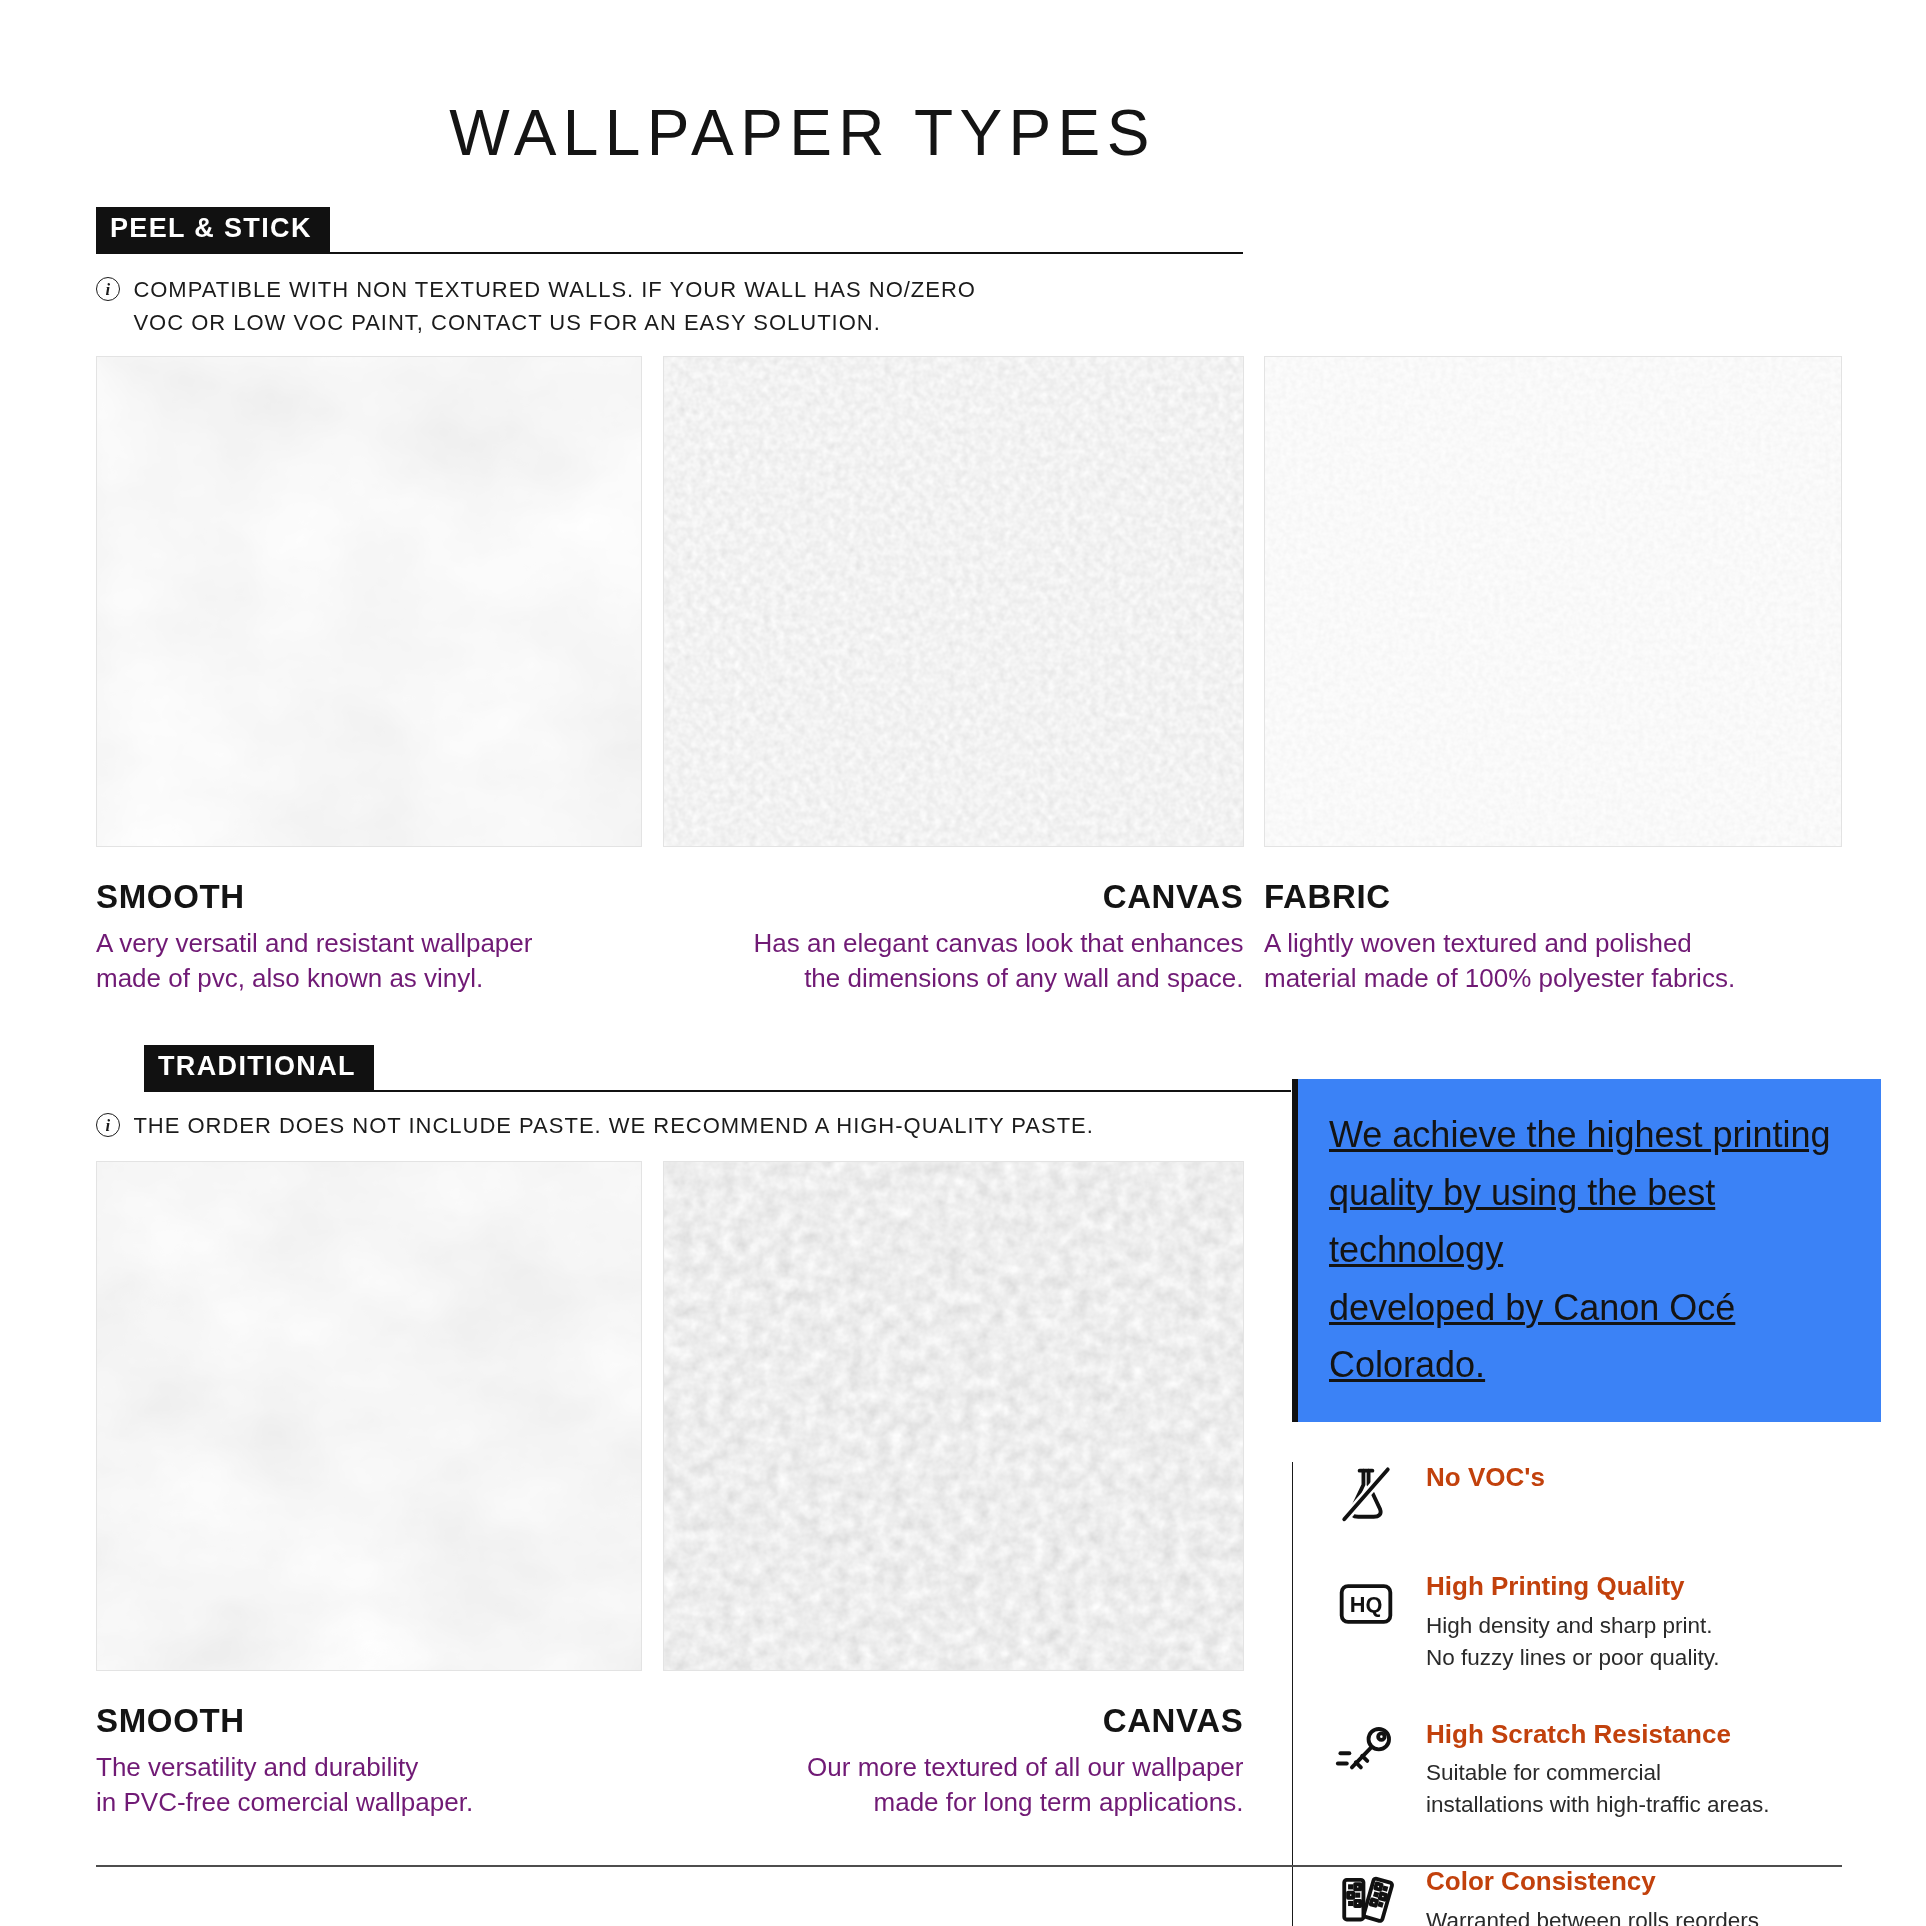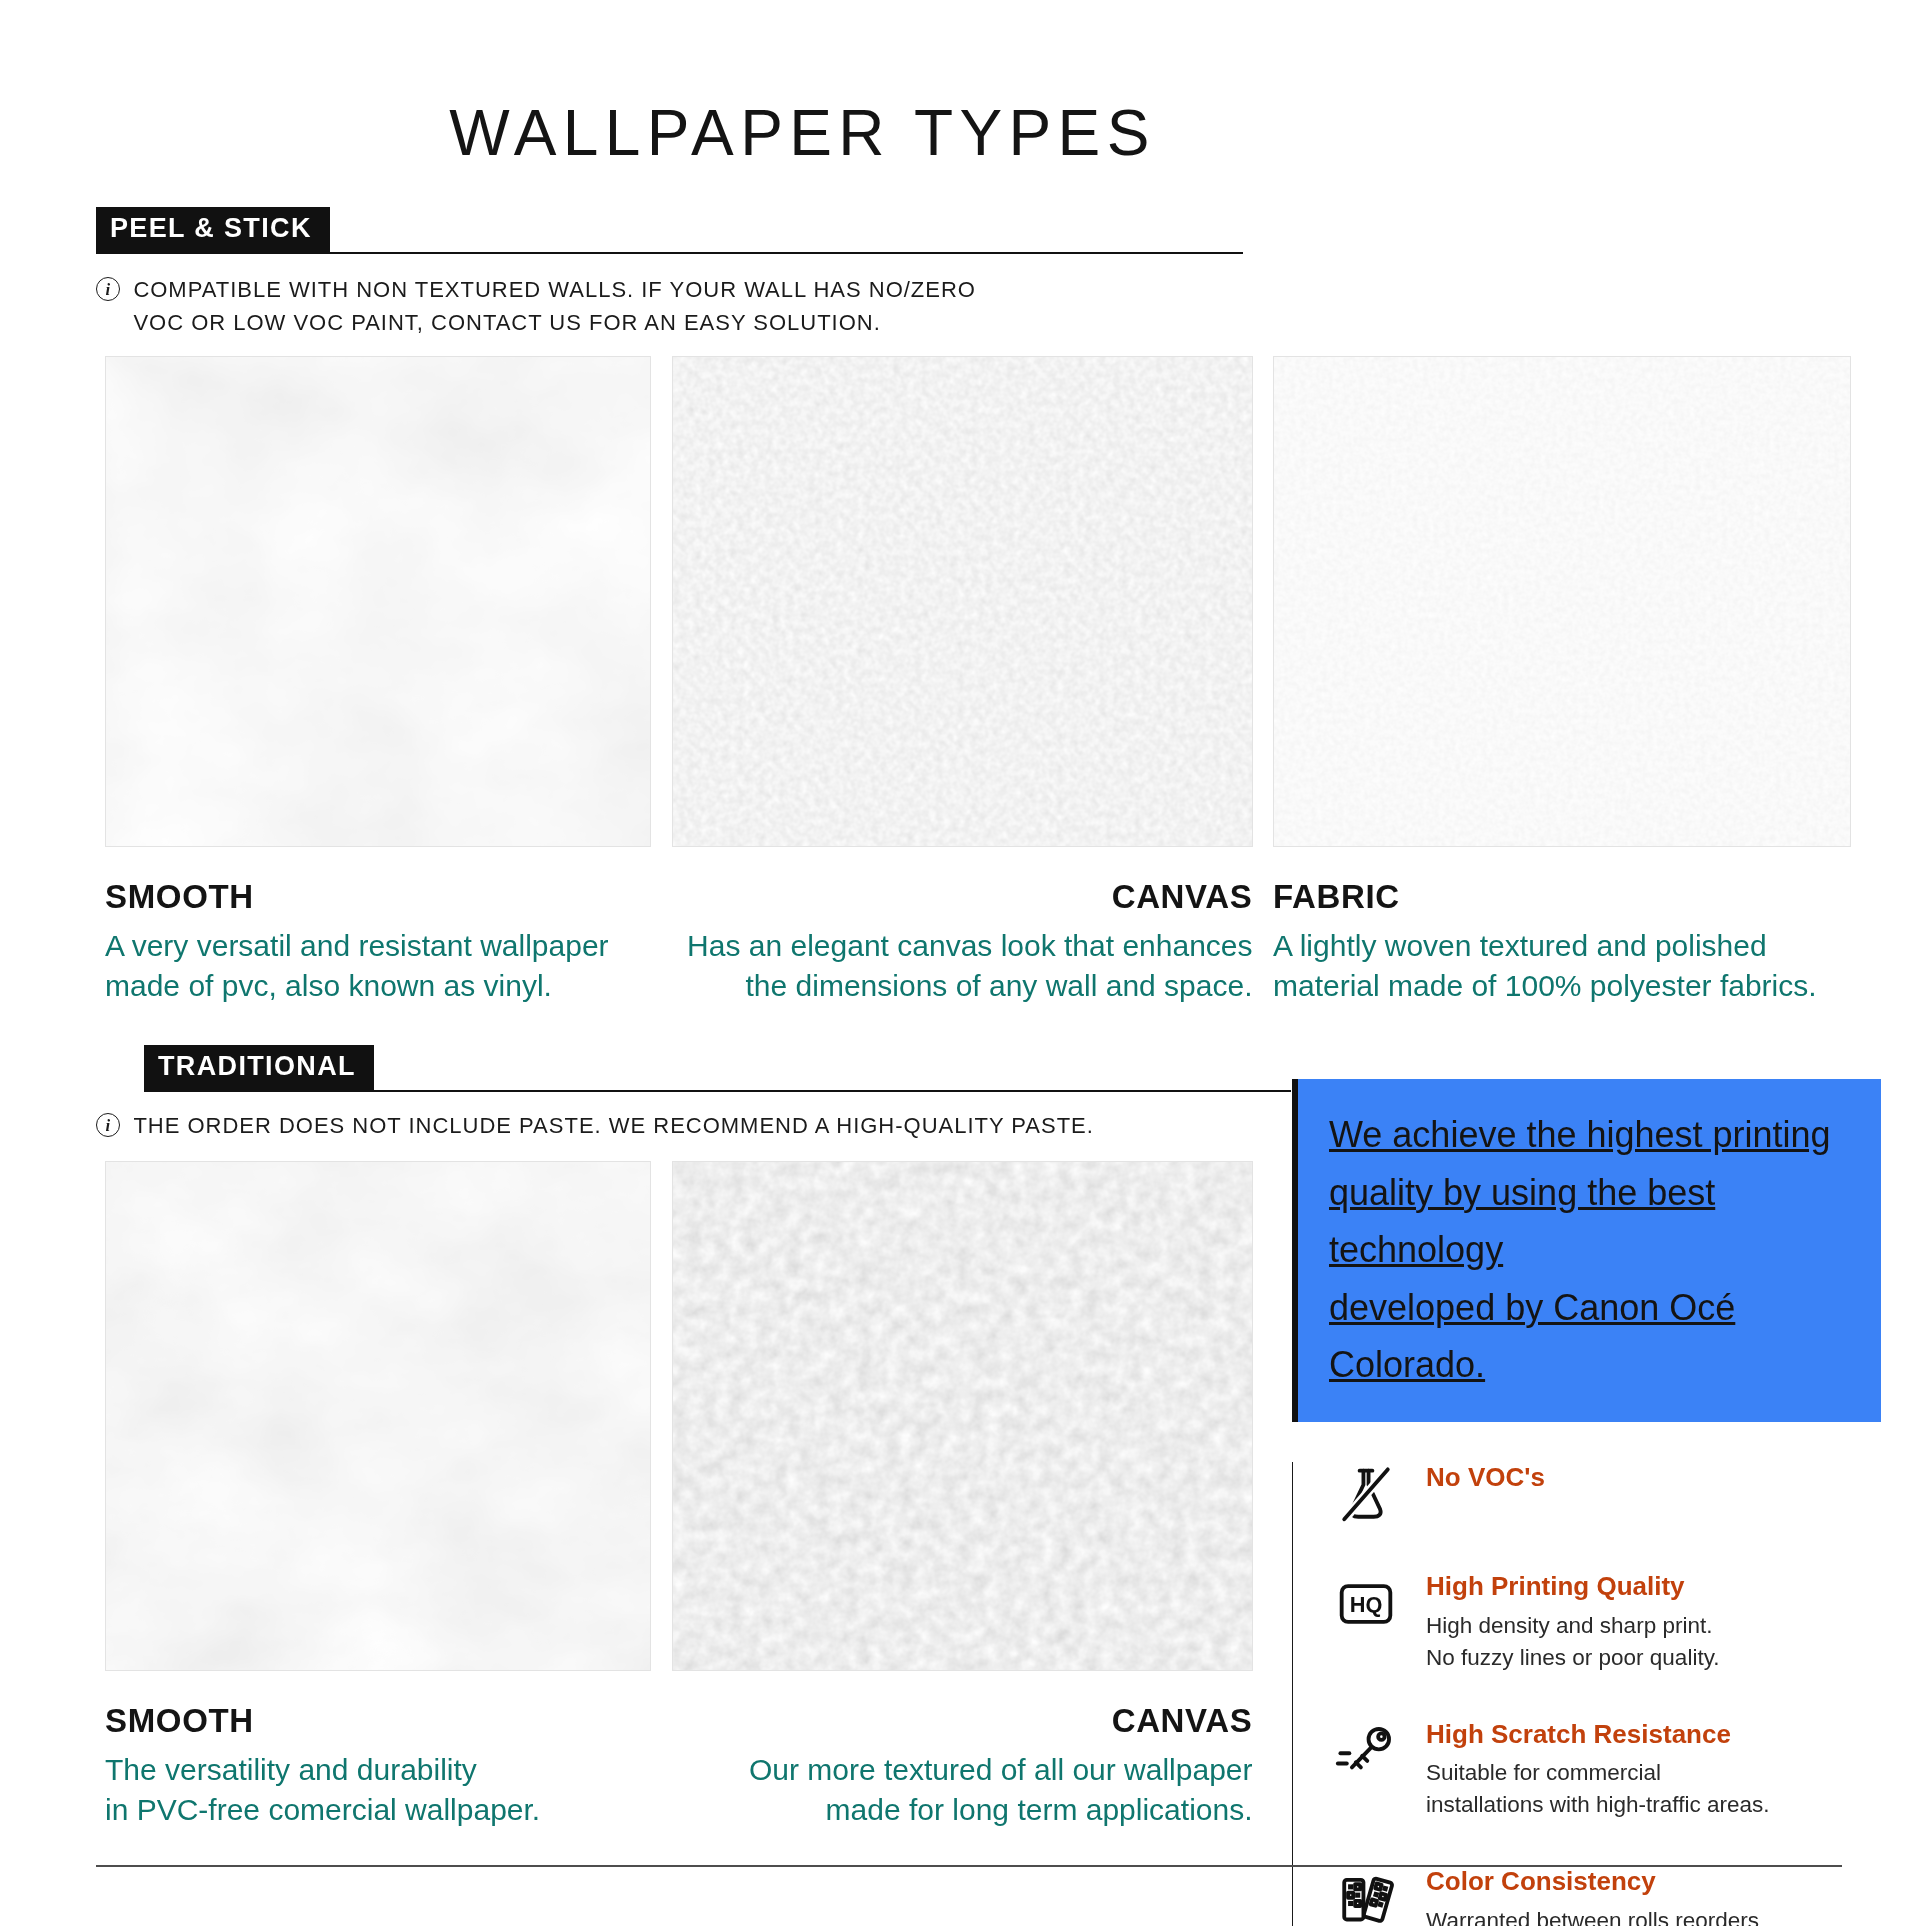--- a/index.html
+++ b/index.html
@@ -46,34 +46,34 @@
   .info-icon {
     flex:0 0 24.4px; width:24.4px; height:24.4px; margin-top:3.9px;
     border:1.9px solid #1b1b1b; border-radius:50%;
     display:flex; align-items:center; justify-content:center;
     font-family:"Liberation Serif", serif;
     font-size:16.7px; font-weight:700; font-style:italic;
   }
   .note-text { white-space:pre-line; }
 
   
-  .swatch-row { position:absolute; left:105px; display:flex; gap:20.5px; }
+  .swatch-row { position:absolute; left:96px; display:flex; gap:20.5px; }
   .swatch-row.r1 { top:356px; }
   .swatch-row.r2 { top:1161px; }
   .swatch { display:block; }
   .w1 { width:546px; } .w2 { width:581px;text-align:right; } .w3 { width:578px; }
   .texture { display:block; width:100%; border:0.6px solid #e3e3e3; }
   .r1 .texture { height:491px; }
   .r2 .texture { height:510px; }
   .swatch-title {
     margin:31px 0 10.3px 0;
     font-size:33px; font-weight:700; letter-spacing:0.02em; color:#141414;
   }
   .swatch-desc {
-    font-size:30px; line-height:1.32; color:#0f766e; white-space:pre-line;
+    font-size:26px; line-height:1.32; color:#701a75; white-space:pre-line;
   }
 
   
   .right-col { position:absolute; left:1292px; top:1079px; width:589px; }
   .quote-box {
     background:#3b82f6;
     border-left:6.4px solid #111;
     padding:27px 26px 28px 31px;
     font-size:36px; line-height:1.6; color:#141414;
     white-space:pre-line;

